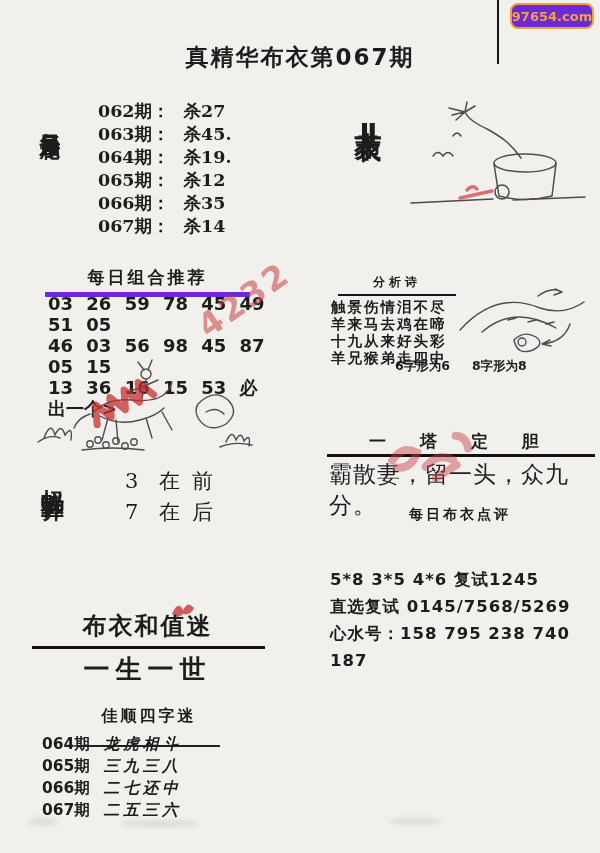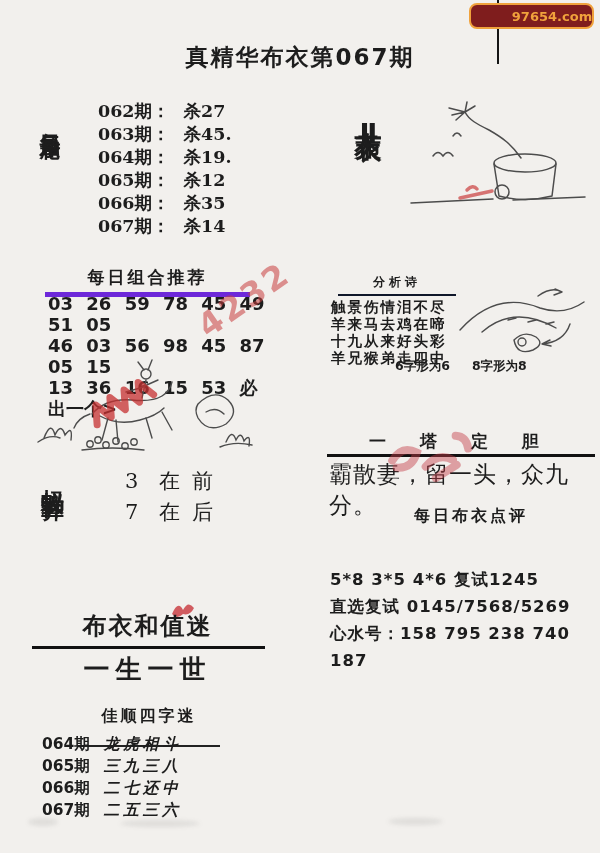--- a/index.html
+++ b/index.html
@@ -9,22 +9,22 @@
     font-family:"DejaVu Sans", sans-serif;
   }
   .abs{position:absolute;}
   .serif{font-family:"DejaVu Serif", serif;}
   .vert{writing-mode:vertical-rl;text-orientation:upright;}
   .b{font-weight:bold;}
   .center{text-align:center;}
 
   
   .site-badge{right:6px;top:3px;width:80px;height:22px;border:2px solid #f0a23c;
-    background:#7f1d1d;color:#f0a23c;font-size:13px;font-weight:bold;
-    display:flex;align-items:center;justify-content:center;border-radius:8px;padding-left:41px;}
+    background:#6d28d9;color:#f0a23c;font-size:13px;font-weight:bold;
+    display:flex;align-items:center;justify-content:center;border-radius:8px;}
   .top-rule{left:497px;top:0;width:2px;height:64px;background:#151515;}
   .page-title{left:0;right:0;top:42px;font-size:23px;letter-spacing:2px;}
 
   
   .kill-label{left:36px;top:116px;font-size:21px;letter-spacing:2px;}
   .kill-list{left:98px;top:100px;font-size:17.5px;line-height:23px;}
   .kill-item span{display:inline-block;}
   .kill-item .iv{margin-left:14px;}
 
   .combo-title{left:45px;top:266px;width:205px;font-size:17px;letter-spacing:3px;
@@ -58,21 +58,21 @@
     border-bottom:2px solid #0f172a;padding-bottom:3px;}
   .poem-lines{left:331px;top:299px;font-size:14.5px;line-height:17px;letter-spacing:2px;}
   .mountain-sketch{left:452px;top:278px;}
   .poem-caption{left:395px;top:358px;font-size:12.5px;}
   .poem-caption span{margin-right:22px;}
 
   .tower-title{left:330px;top:430px;width:262px;font-size:17px;letter-spacing:14px;}
   .tower-rule{left:327px;top:454px;width:268px;height:2.5px;background:#111;}
   .tower-phrase{left:329px;top:459px;width:268px;font-size:23px;letter-spacing:1px;}
   .tower-seal{left:378px;top:420px;}
-  .daily-review{left:371px;top:506px;width:200px;font-size:16px;letter-spacing:3px;}
+  .daily-review{left:360px;top:506px;width:200px;font-size:14px;letter-spacing:3px;}
 
   .numbers{left:330px;top:566px;font-size:16.5px;line-height:27px;letter-spacing:1px;}
 
   .smudge{background:rgba(60,60,60,0.10);filter:blur(2px);border-radius:50%;}
   svg{display:block;}
 </style>
 </head>
 <body>
 
 <div class="abs top-rule"></div>

